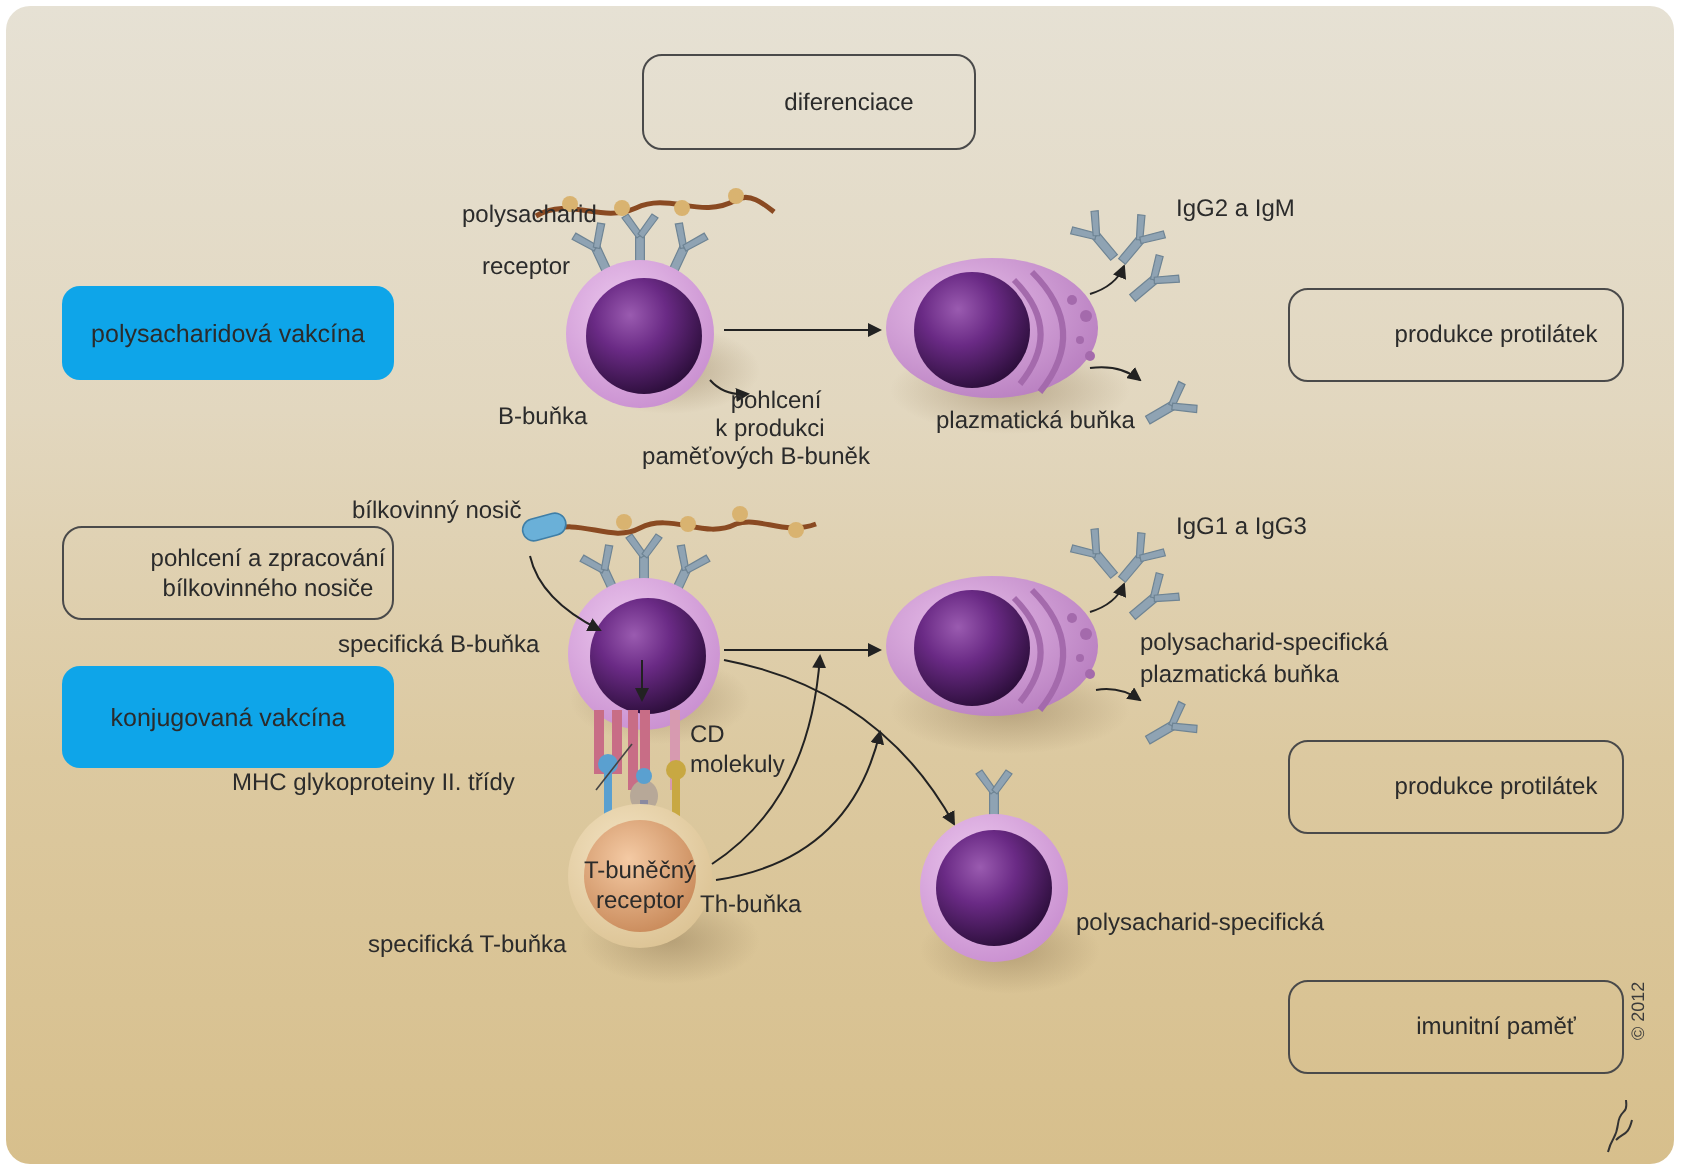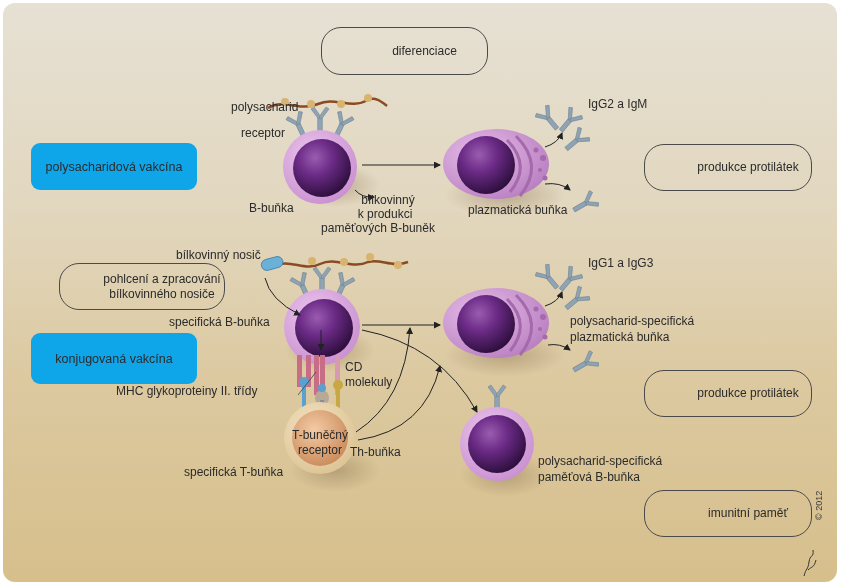--- a/index.html
+++ b/index.html
@@ -6,21 +6,21 @@
   body { width: 841px; height: 587px; position: relative; overflow: hidden; font-family: "Liberation Sans", sans-serif; }
   .panel {
     position: absolute; left: 3px; top: 3px; width: 834px; height: 579px;
     border-radius: 12px;
     background: linear-gradient(180deg, #e6e1d4 0%, #e2d7bf 35%, #dcc9a0 65%, #d7bf8c 100%);
   }
   svg.art { position: absolute; left: 0; top: 0; }
   .lbl { position: absolute; font-size: 12px; color: #2b2b2b; white-space: nowrap; line-height: 14px; }
   .lbl.c { text-align: center; }
   .box {
-    position: absolute; border: 1.2px solid #4a4a4a; border-radius: 20px;
+    position: absolute; border: 1.2px solid #4a4a4a; border-radius: 10px;
     display: flex; align-items: center; justify-content: center; text-align: center;
     font-size: 12px; color: #2b2b2b; line-height: 15px; box-sizing: border-box; padding-left: 40px;
   }
   .red {
     position: absolute; background: #0ea5e9; border-radius: 9px;
     display: flex; align-items: center; justify-content: center;
     font-size: 12.5px; color: #2b2b2b; box-sizing: border-box;
   }
   .copy { position: absolute; left: 814px; top: 520px; font-size: 9px; color: #3a3a3a; transform: rotate(-90deg); transform-origin: left top; white-space: nowrap; }
 </style>
@@ -176,33 +176,33 @@
     <use href="#ab" transform="translate(497,396)"></use>
     <circle cx="497" cy="444" r="37" fill="url(#mem)"></circle>
     <circle cx="497" cy="444" r="29" fill="url(#nuc)"></circle>
   </g>
 </svg>
 
 <div class="box" style="left:321px;top:27px;width:167px;height:48px;">diferenciace</div>
 <div class="box" style="left:644px;top:144px;width:168px;height:47px;">produkce protilátek</div>
 <div class="box" style="left:644px;top:370px;width:168px;height:47px;">produkce protilátek</div>
 <div class="box" style="left:644px;top:490px;width:168px;height:47px;">imunitní paměť</div>
-<div class="box" style="left:31px;top:263px;width:166px;height:47px;flex-direction:column;margin-left:28px;">
+<div class="box" style="left:31px;top:263px;width:166px;height:47px;flex-direction:column;">
   <span>pohlcení a zpracování</span>
   <span>bílkovinného nosiče</span>
 </div>
 
 <div class="red" style="left:31px;top:143px;width:166px;height:47px;">polysacharidová vakcína</div>
 <div class="red" style="left:31px;top:333px;width:166px;height:51px;">konjugovaná vakcína</div>
 
 <div class="lbl" style="left:191px;top:100px;padding-left:40px;">polysacharid</div>
 <div class="lbl" style="left:241px;top:126px;">receptor</div>
 <div class="lbl" style="left:249px;top:201px;">B-buňka</div>
 <div class="lbl c" style="left:313px;top:193px;width:130px;">
-  <div style="padding-left:20px">bílkovinný</div>
+  <div style="padding-left:20px">pohlcení</div>
   <div style="padding-left:14px">k produkci</div>
   <div>paměťových B-buněk</div>
 </div>
 <div class="lbl" style="left:468px;top:203px;">plazmatická buňka</div>
 <div class="lbl" style="left:588px;top:97px;">IgG2 a IgM</div>
 
 <div class="lbl" style="left:176px;top:248px;">bílkovinný nosič</div>
 <div class="lbl" style="left:169px;top:315px;">specifická B-buňka</div>
 <div class="lbl" style="left:345px;top:360px;line-height:15px;">
   <div>CD</div>
@@ -215,19 +215,18 @@
 </div>
 <div class="lbl" style="left:350px;top:445px;">Th-buňka</div>
 <div class="lbl" style="left:184px;top:465px;">specifická T-buňka</div>
 <div class="lbl" style="left:588px;top:256px;">IgG1 a IgG3</div>
 <div class="lbl" style="left:570px;top:313px;line-height:16px;">
   <div>polysacharid-specifická</div>
   <div>plazmatická buňka</div>
 </div>
 <div class="lbl" style="left:538px;top:453px;line-height:16px;">
   <div>polysacharid-specifická</div>
-  <div>paměťová B-buňka</div>
 </div>
 
 <div class="copy">© 2012</div>
 <svg style="position:absolute;left:800px;top:540px;" width="20" height="40">
   <path d="M4,36 C6,28 8,30 9,22 C10,14 14,18 13,10 M8,30 C12,26 14,28 16,20" stroke="#333" stroke-width="1" fill="none"></path>
 </svg>
 
 </body></html>

